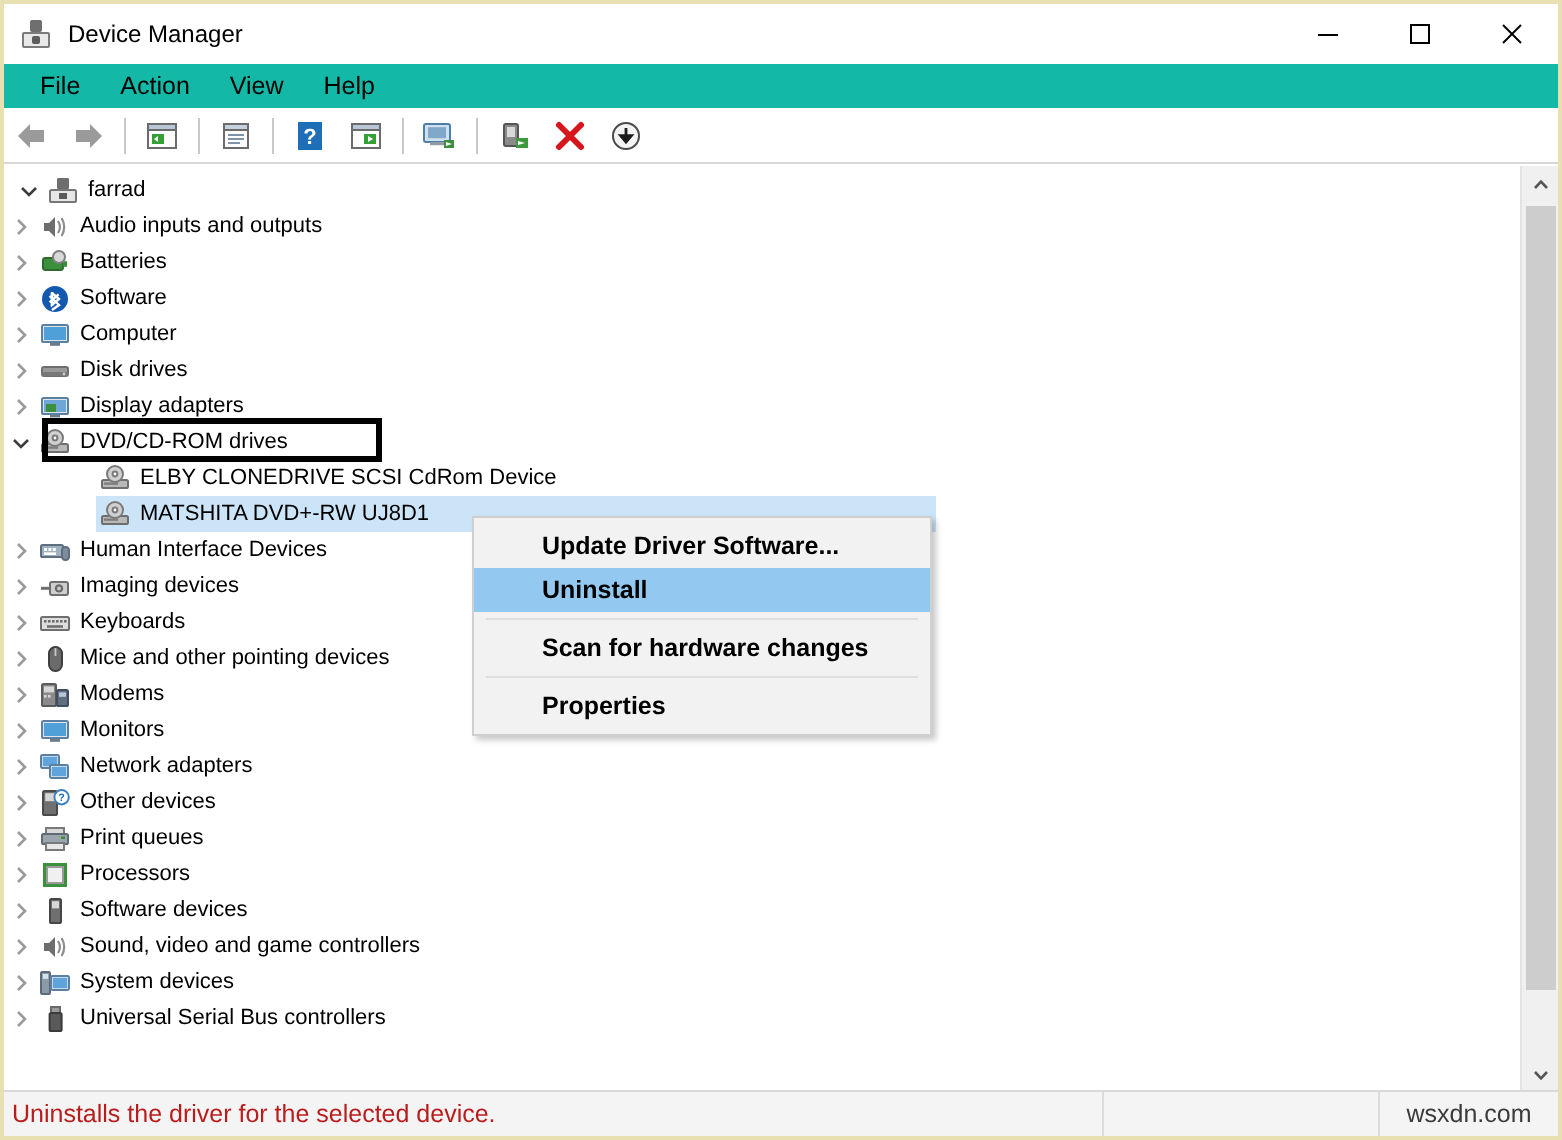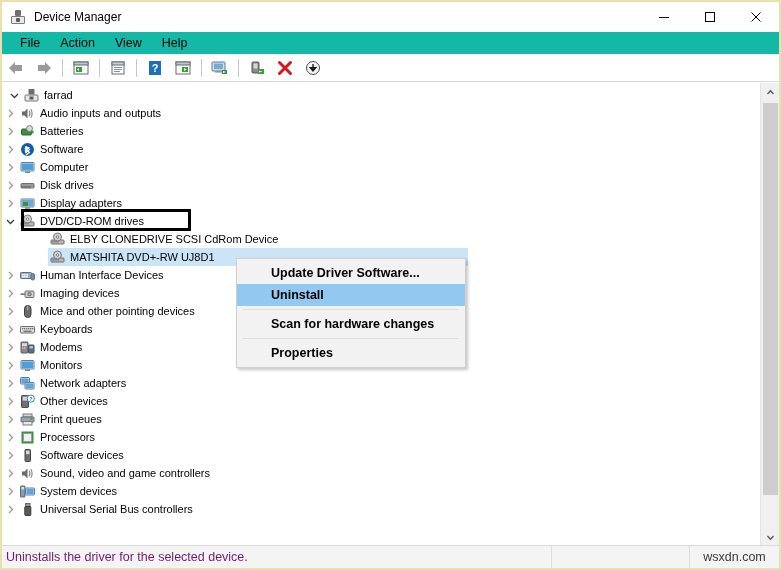--- a/index.html
+++ b/index.html
@@ -281,21 +281,21 @@
   }
   .status-pane-main {
     flex: 0 0 550px;
     height: 100%;
     display: flex;
     align-items: center;
     padding-left: 4px;
     box-sizing: border-box;
     border-right: 1px solid #dcdcdc;
     font-size: 12.5px;
-    color: #701a75;
+    color: #b91c1c;
   }
   .status-pane-mid {
     flex: 0 0 138px;
     height: 100%;
     border-right: 1px solid #dcdcdc;
     box-sizing: border-box;
   }
   .status-pane-right {
     flex: 1 1 auto;
     height: 100%;
@@ -637,46 +637,46 @@
         </div>
 
         <div class="trow lvl1">
           <span class="twist">
             <svg width="9" height="9" viewBox="0 0 9 9">
                 <path d="M3 1 L6.5 4.5 L3 8" fill="none" stroke="#9a9a9a" stroke-width="1.3"></path>
               </svg>
           </span>
           <span class="ticon">
             <svg width="15" height="15" viewBox="0 0 15 15">
-              <rect x="4.5" y="1.5" width="6.5" height="12" rx="3.2" fill="#6b6b6b" stroke="#3f3f3f"></rect>
-              <line x1="7.75" y1="2" x2="7.75" y2="6" stroke="#c8c8c8" stroke-width="0.9"></line>
-            </svg>
-          </span>
-          <span class="tlabel">Mice and other pointing devices</span>
-        </div>
-
-        <div class="trow lvl1">
-          <span class="twist">
-            <svg width="9" height="9" viewBox="0 0 9 9">
-                <path d="M3 1 L6.5 4.5 L3 8" fill="none" stroke="#9a9a9a" stroke-width="1.3"></path>
-              </svg>
-          </span>
-          <span class="ticon">
-            <svg width="15" height="15" viewBox="0 0 15 15">
               <rect x="0.5" y="4.5" width="14" height="6.5" rx="0.8" fill="#dedede" stroke="#6f6f6f"></rect>
               <rect x="2" y="6" width="1.3" height="1.3" fill="#6f6f6f"></rect>
               <rect x="4" y="6" width="1.3" height="1.3" fill="#6f6f6f"></rect>
               <rect x="6" y="6" width="1.3" height="1.3" fill="#6f6f6f"></rect>
               <rect x="8" y="6" width="1.3" height="1.3" fill="#6f6f6f"></rect>
               <rect x="10" y="6" width="1.3" height="1.3" fill="#6f6f6f"></rect>
               <rect x="12" y="6" width="1.3" height="1.3" fill="#6f6f6f"></rect>
               <rect x="3.5" y="8.6" width="8" height="1.3" fill="#6f6f6f"></rect>
             </svg>
           </span>
           <span class="tlabel">Keyboards</span>
+        </div>
+
+        <div class="trow lvl1">
+          <span class="twist">
+            <svg width="9" height="9" viewBox="0 0 9 9">
+                <path d="M3 1 L6.5 4.5 L3 8" fill="none" stroke="#9a9a9a" stroke-width="1.3"></path>
+              </svg>
+          </span>
+          <span class="ticon">
+            <svg width="15" height="15" viewBox="0 0 15 15">
+              <rect x="4.5" y="1.5" width="6.5" height="12" rx="3.2" fill="#6b6b6b" stroke="#3f3f3f"></rect>
+              <line x1="7.75" y1="2" x2="7.75" y2="6" stroke="#c8c8c8" stroke-width="0.9"></line>
+            </svg>
+          </span>
+          <span class="tlabel">Mice and other pointing devices</span>
         </div>
 
         <div class="trow lvl1">
           <span class="twist">
             <svg width="9" height="9" viewBox="0 0 9 9">
                 <path d="M3 1 L6.5 4.5 L3 8" fill="none" stroke="#9a9a9a" stroke-width="1.3"></path>
               </svg>
           </span>
           <span class="ticon">
             <svg width="15" height="15" viewBox="0 0 15 15">

